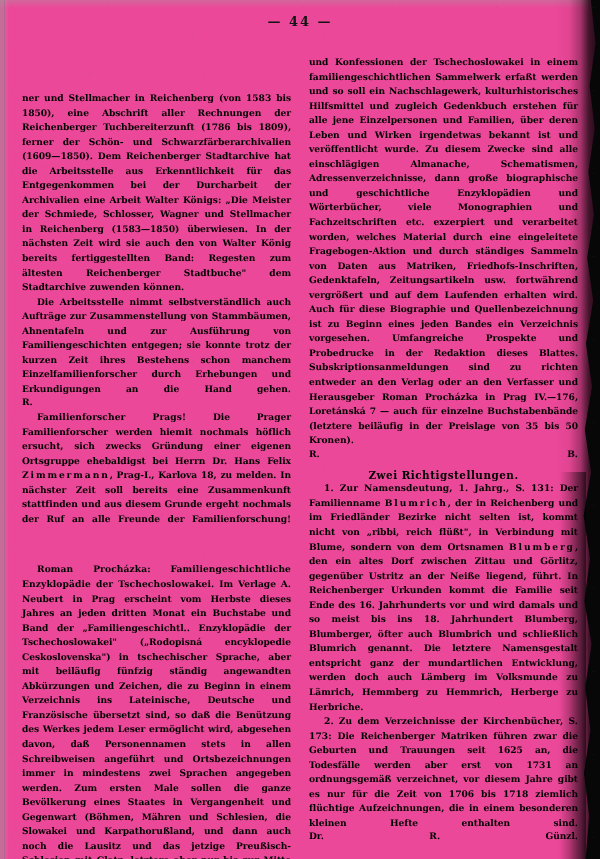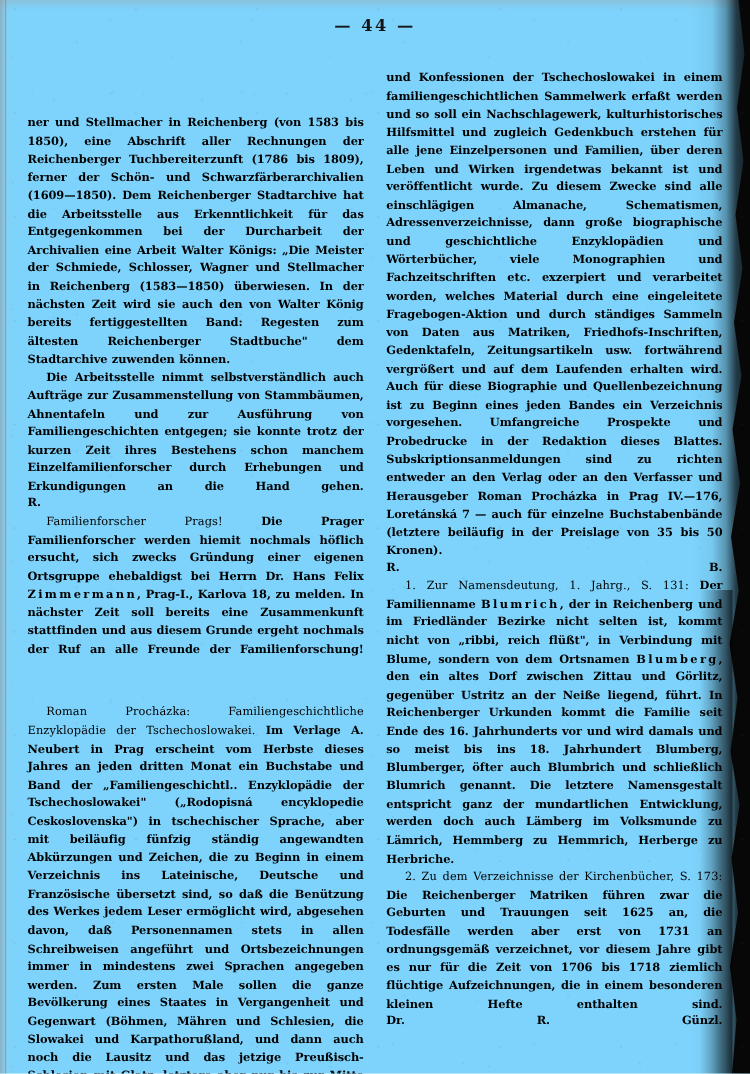--- a/index.html
+++ b/index.html
@@ -5,21 +5,21 @@
   html, body {
     margin: 0;
     padding: 0;
     background: #ffffff;
   }
 
   .page {
     position: relative;
     width: 600px;
     height: 859px;
-    background: #7dd3fc;
+    background: #ec4899;
     overflow: hidden;
     font-family: "DejaVu Serif", serif;
   }
 
   
   .scan-noise {
     position: absolute;
     inset: 0;
     pointer-events: none;
     opacity: .5;
@@ -137,21 +137,21 @@
     word-spacing: .4px;
     -webkit-font-smoothing: none;
     text-rendering: geometricPrecision;
     filter: contrast(1.5) brightness(.94);
   }
 
   .para.indent { text-indent: 15px; }
   .para.last   { text-align-last: left; margin-top: 36px; }
 
   .lead {
-    font-weight: 400;
+    font-weight: 700;
     letter-spacing: .1px;
   }
 
   .spaced {
     letter-spacing: 1.9px;
     font-weight: 700;
     margin-top: 17px;
   }
 
   .sig-line {
@@ -206,20 +206,21 @@
 
     </div>
 
     <div class="col">
 
       <p class="para">
         <span>und Konfessionen der Tschechoslowakei in einem familiengeschichtlichen Sammelwerk erfaßt werden und so soll ein Nachschlagewerk, kulturhistorisches Hilfsmittel und zugleich Gedenkbuch erstehen für alle jene Einzelpersonen und Familien, über deren Leben und Wirken irgendetwas bekannt ist und veröffentlicht wurde. Zu diesem Zwecke sind alle einschlägigen Almanache, Schematismen, Adressenverzeichnisse, dann große biographische und geschichtliche Enzyklopädien und Wörterbücher, viele Monographien und Fachzeitschriften etc. exzerpiert und verarbeitet worden, welches Material durch eine eingeleitete Fragebogen-Aktion und durch ständiges Sammeln von Daten aus Matriken, Friedhofs-Inschriften, Gedenktafeln, Zeitungsartikeln usw. fortwährend vergrößert und auf dem Laufenden erhalten wird. Auch für diese Biographie und Quellenbezeichnung ist zu Beginn eines jeden Bandes ein Verzeichnis vorgesehen. Umfangreiche Prospekte und Probedrucke in der Redaktion dieses Blattes. Subskriptionsanmeldungen sind zu richten entweder an den Verlag oder an den Verfasser und Herausgeber Roman Procházka in Prag IV.—176, Loretánská 7 — auch für einzelne Buchstabenbände (letztere beiläufig in der Preislage von 35 bis 50 Kronen).</span>
       </p>
       <span class="sig-line para">R. B.</span>
 
+      <div class="section-head">Zwei Richtigstellungen.</div>
 
       <p class="para indent">
         <span class="lead">1. Zur Namensdeutung, 1. Jahrg., S. 131:</span><span> Der Familienname </span><span class="spaced">Blumrich</span><span>, der in Reichenberg und im Friedländer Bezirke nicht selten ist, kommt nicht von „ribbi, reich flüßt", in Verbindung mit Blume, sondern von dem Ortsnamen </span><span class="spaced">Blumberg</span><span>, den ein altes Dorf zwischen Zittau und Görlitz, gegenüber Ustritz an der Neiße liegend, führt. In Reichenberger Urkunden kommt die Familie seit Ende des 16. Jahrhunderts vor und wird damals und so meist bis ins 18. Jahrhundert Blumberg, Blumberger, öfter auch Blumbrich und schließlich Blumrich genannt. Die letztere Namensgestalt entspricht ganz der mundartlichen Entwicklung, werden doch auch Lämberg im Volksmunde zu Lämrich, Hemmberg zu Hemmrich, Herberge zu Herbriche.</span>
       </p>
 
       <p class="para indent">
         <span class="lead">2. Zu dem Verzeichnisse der Kirchenbücher, S. 173:</span><span> Die Reichenberger Matriken führen zwar die Geburten und Trauungen seit 1625 an, die Todesfälle werden aber erst von 1731 an ordnungsgemäß verzeichnet, vor diesem Jahre gibt es nur für die Zeit von 1706 bis 1718 ziemlich flüchtige Aufzeichnungen, die in einem besonderen kleinen Hefte enthalten sind.</span>
       </p>
       <span class="sig-line para">Dr. R. Günzl.</span>
 

